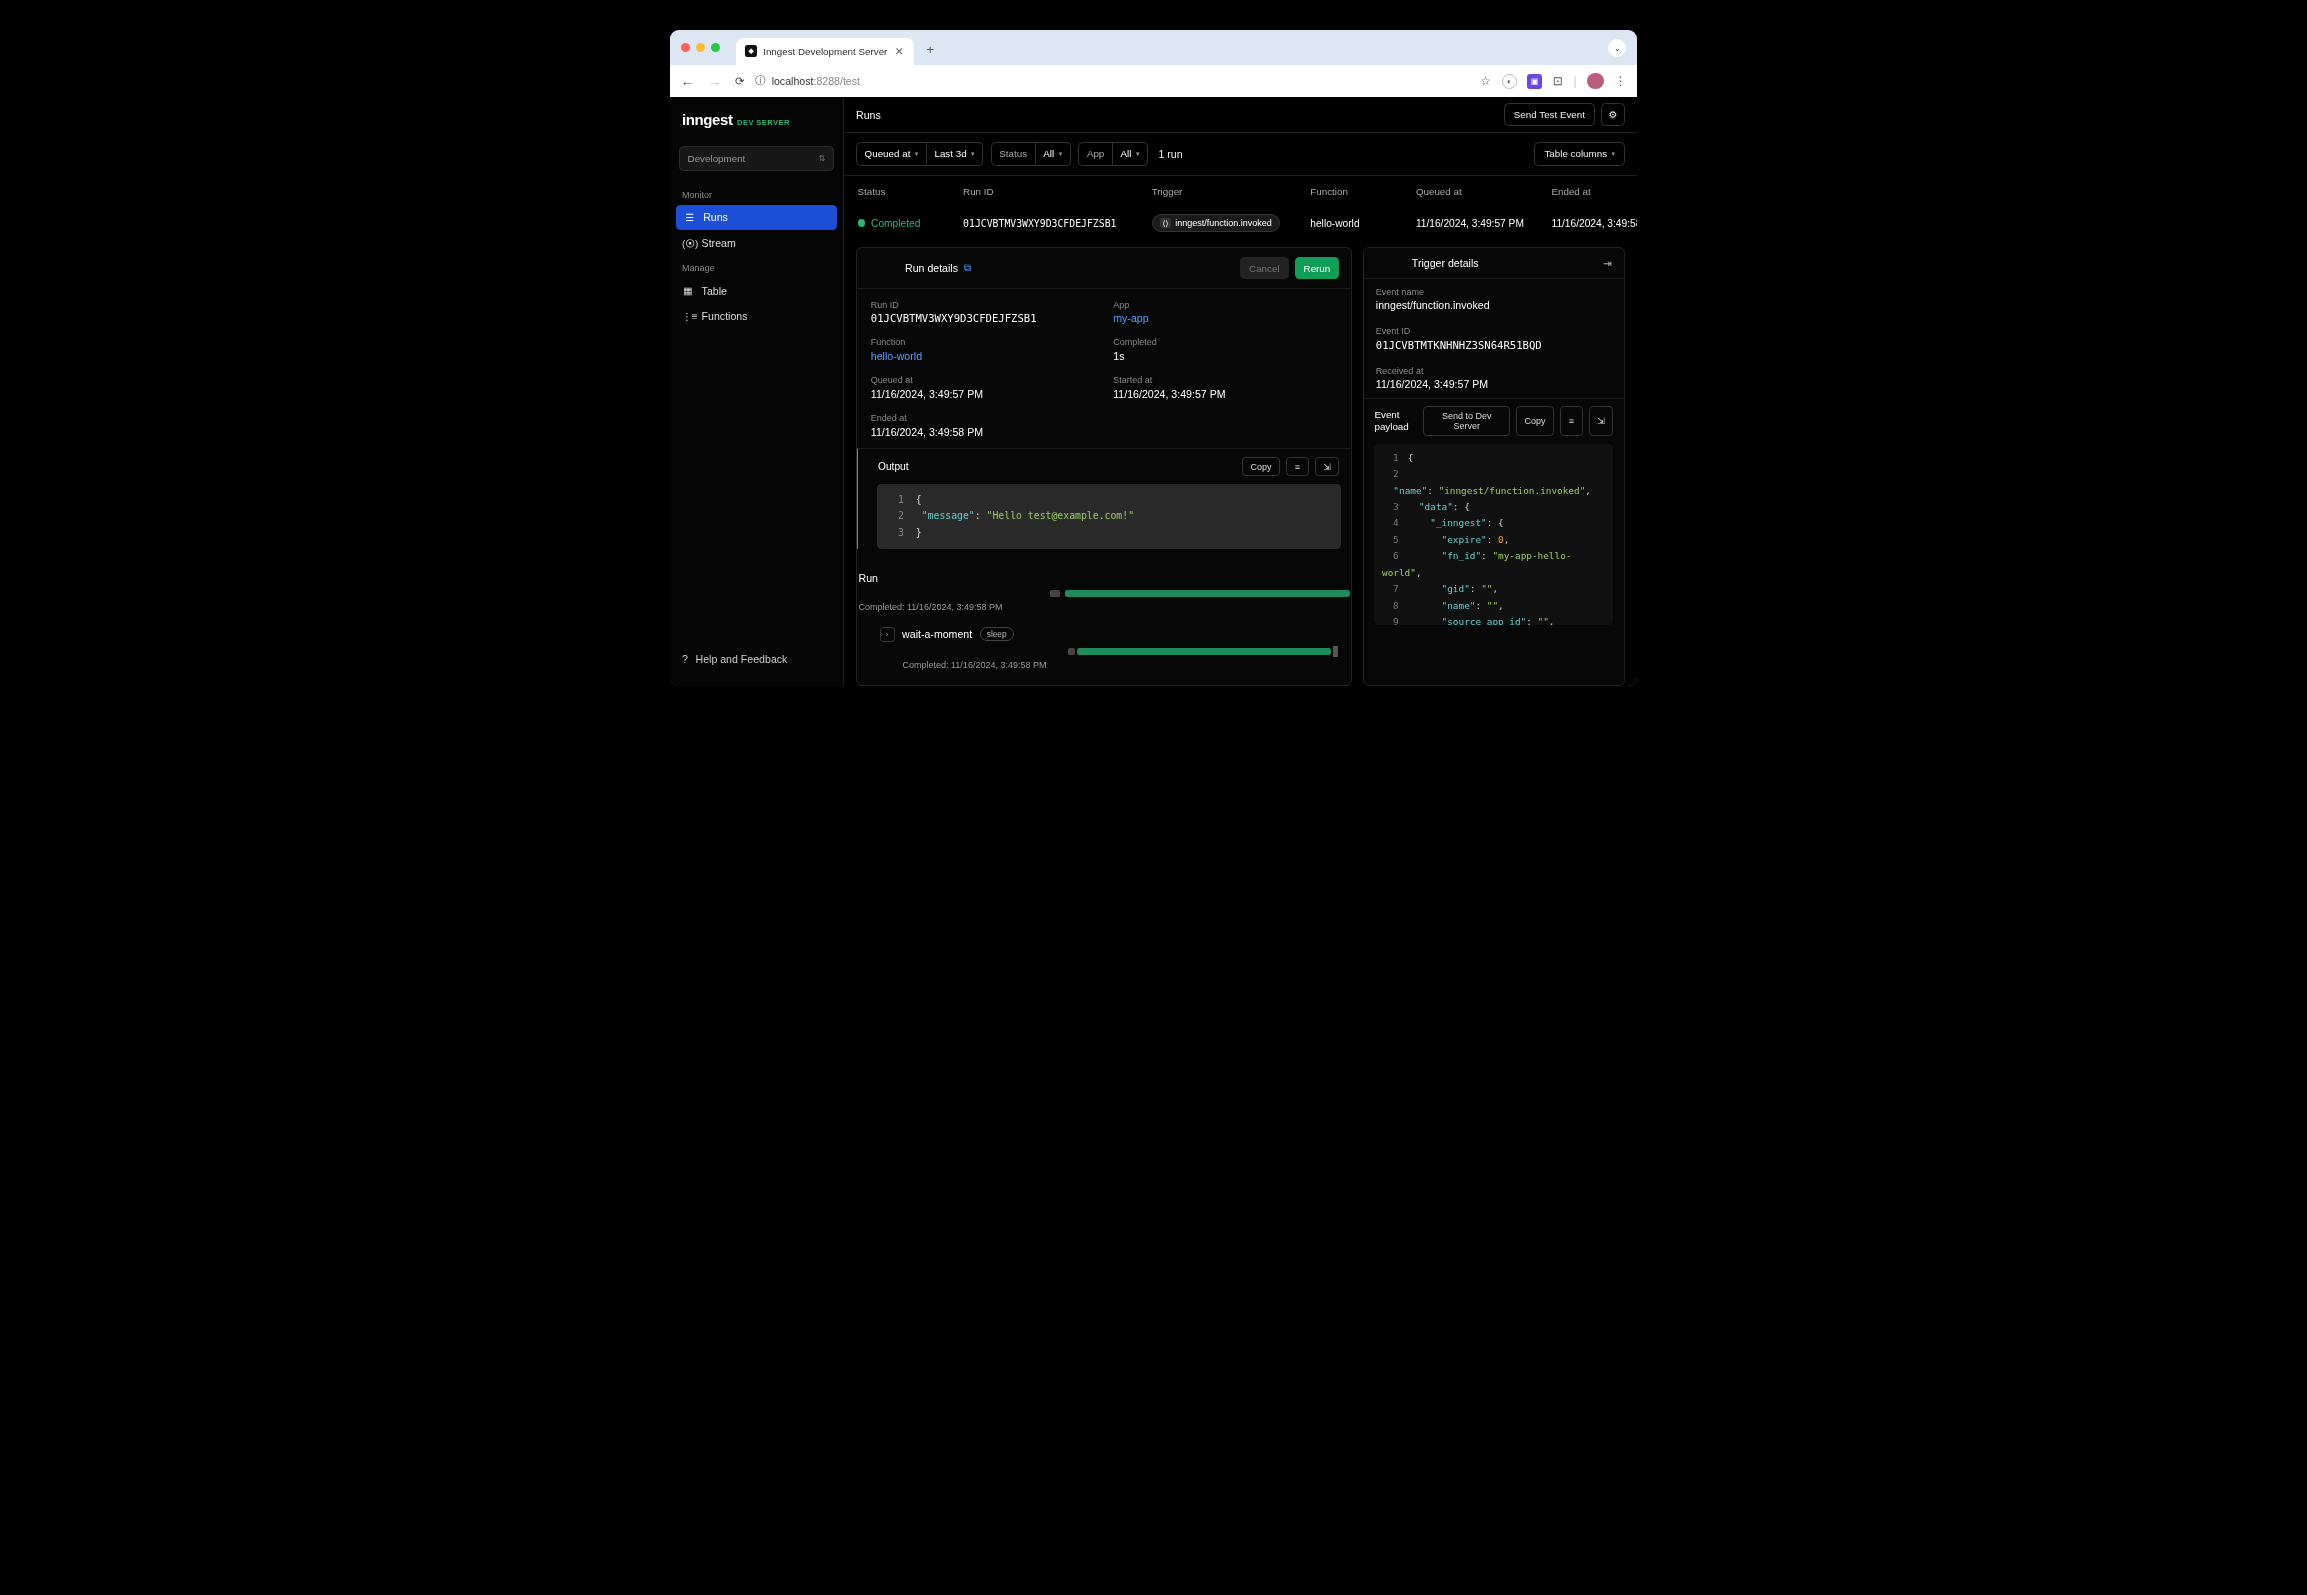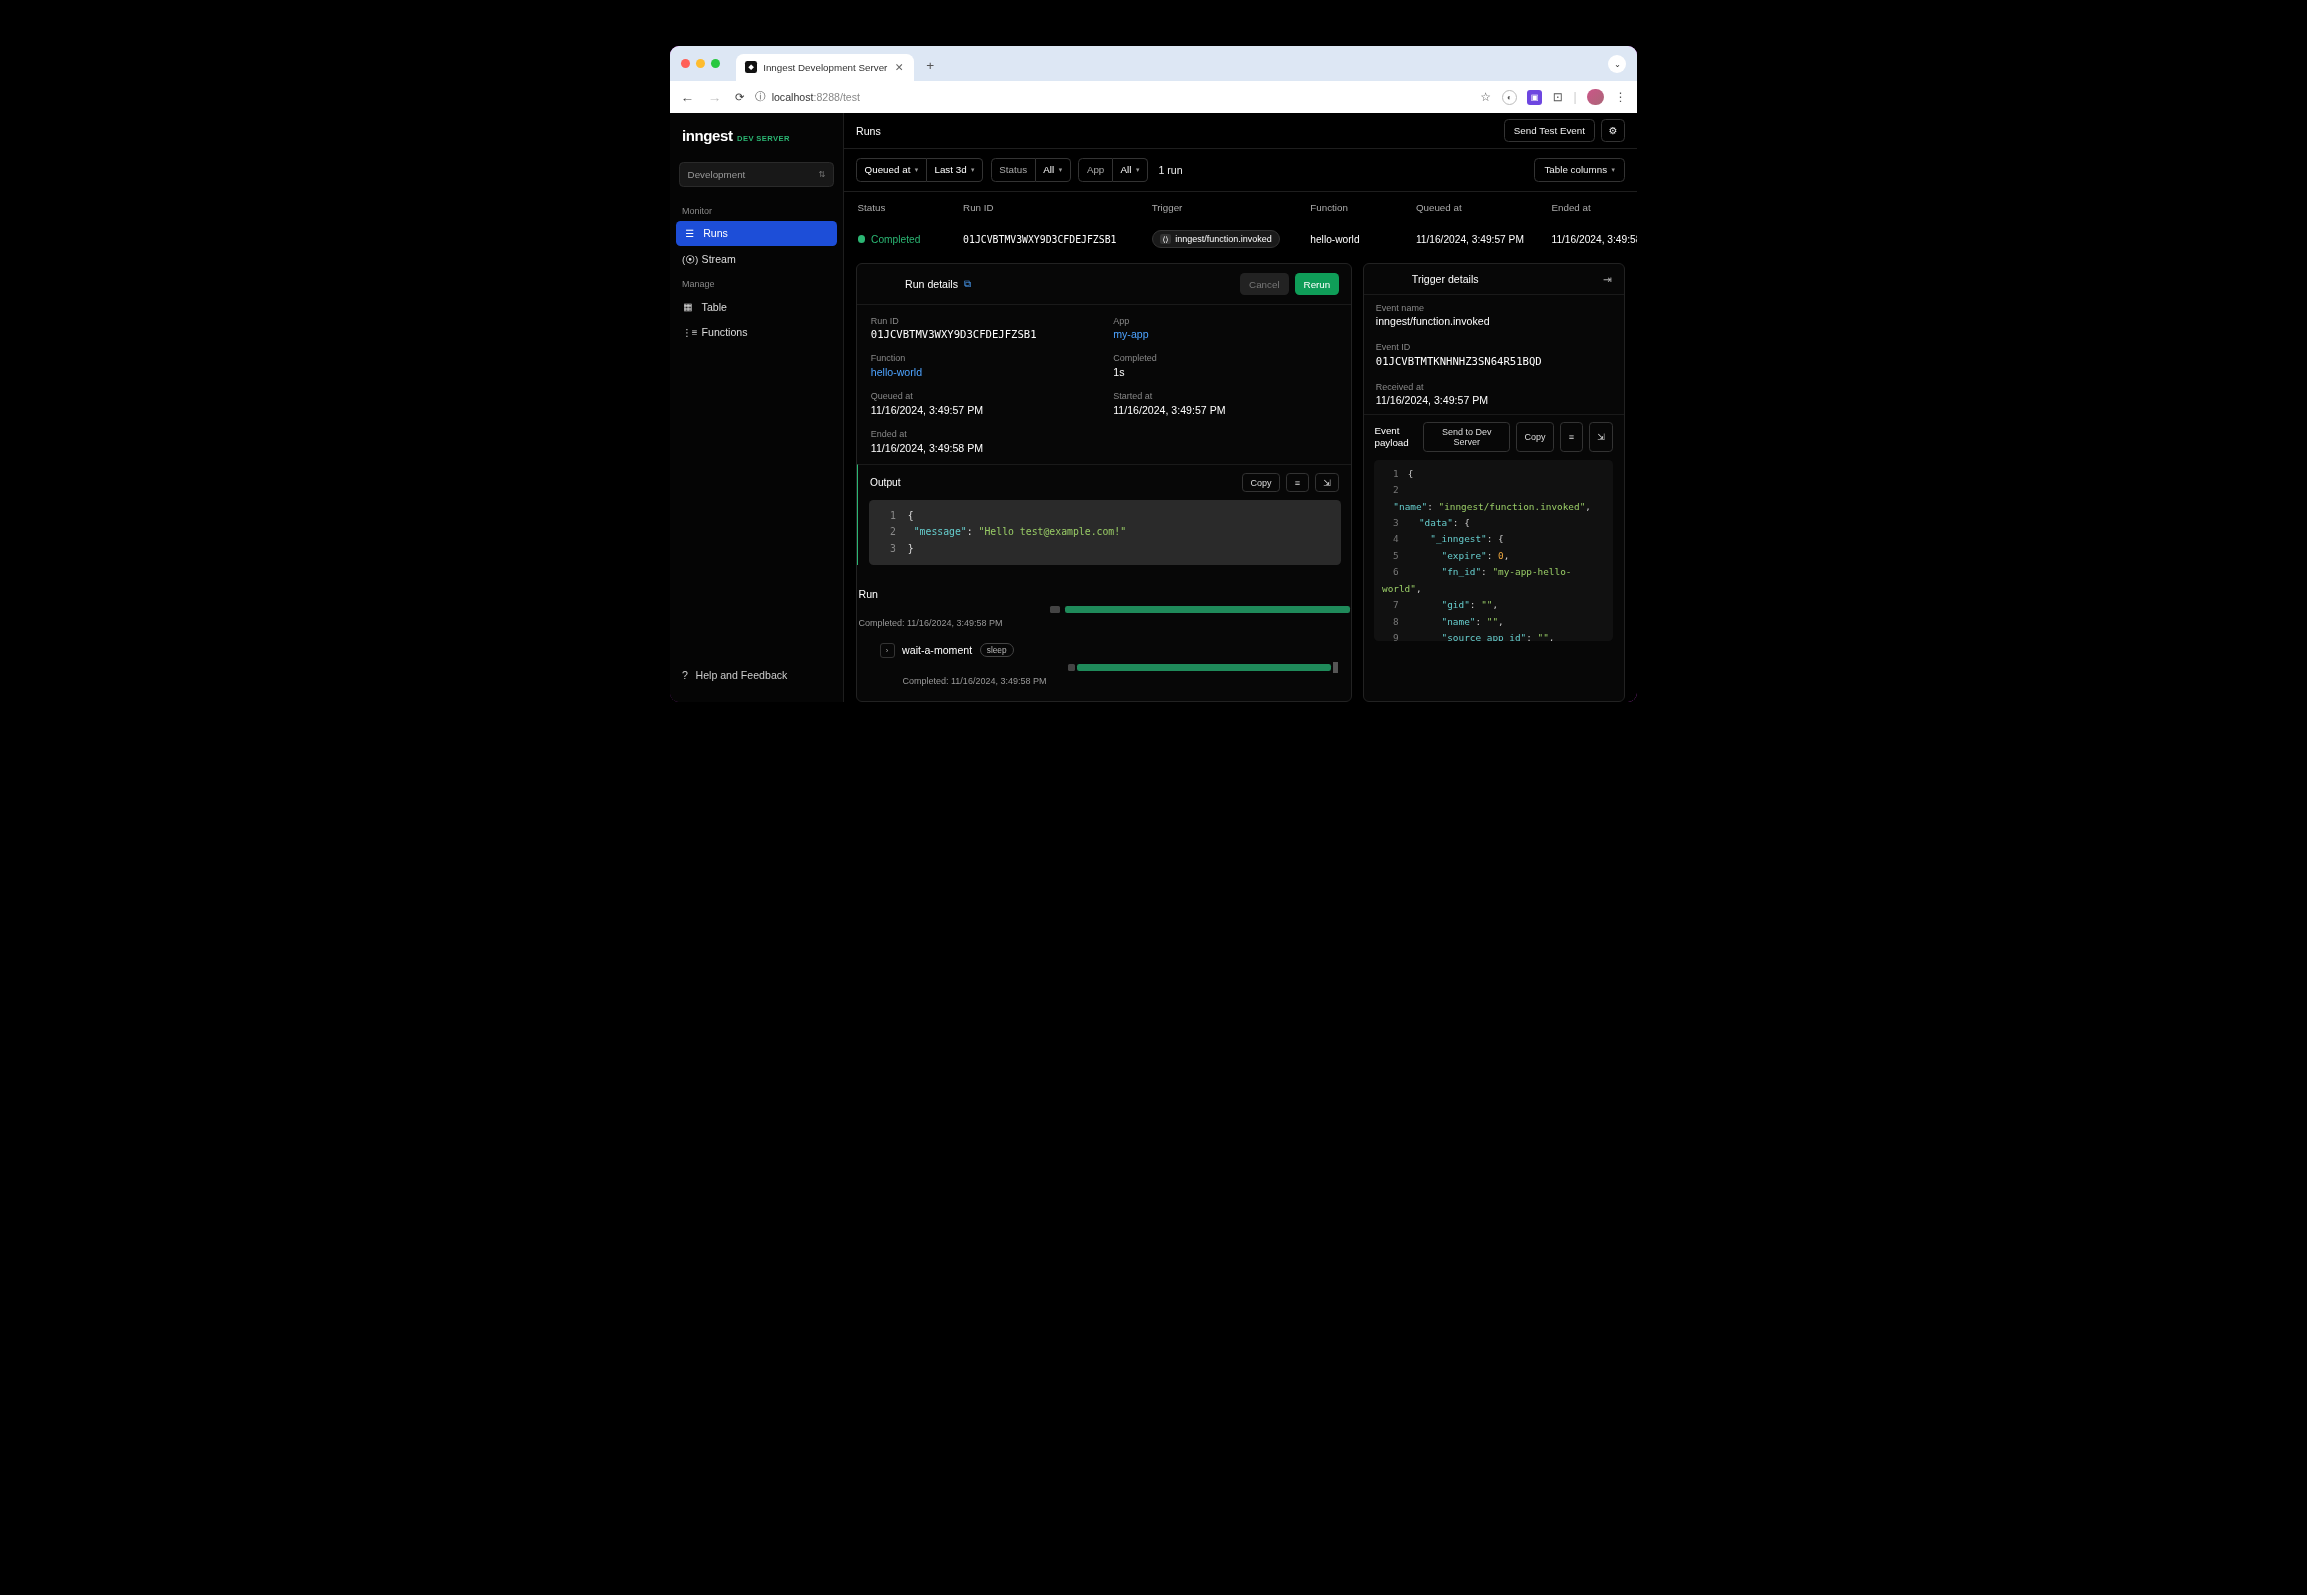--- a/index.html
+++ b/index.html
@@ -1,17 +1,17 @@
 <!DOCTYPE html>
 <html style="font-size:12px"><head>
 <meta charset="utf-8">
 <style>
 * { margin: 0; padding: 0; box-sizing: border-box; }
 body { background: #000; font-family: -apple-system, BlinkMacSystemFont, "Segoe UI", sans-serif; color: #fff; display: flex; justify-content: center; align-items: flex-start; padding: 30px 15px; }
-.window { width: 967px; background: #d946ef; border-radius: 9px; overflow: hidden; box-shadow: 0 15px 45px rgba(0,0,0,0.5); margin-top: 16px; }
+.window { width: 967px; background: #d946ef; border-radius: 9px; overflow: hidden; box-shadow: 0 15px 45px rgba(0,0,0,0.5); }
 
 
 .titlebar { background: #dde7f4; height: 35px; display: flex; align-items: center; padding: 0 10.6px; gap: 6px; position: relative; }
 .traffic { display: flex; gap: 6px; }
 .tl-dot { width: 9px; height: 9px; border-radius: 50%; }
 .tl-red { background: #ff5f57; } .tl-yellow { background: #febc2e; } .tl-green { background: #28c840; }
 .tab { background: #fff; border-radius: 7.6px 7.6px 0 0; height: 27px; display: flex; align-items: center; padding: 0 9px; gap: 6px; margin-left: 10.6px; margin-top: 7.6px; font-size: 9.8px; color: #333; }
 .tab-favicon { width:12px; height:12px; background:#111; border-radius:2.3px; display:flex; align-items:center; justify-content:center; color:#fff; font-size:6.8px; font-weight:bold; }
 .tab-close { color:#666; font-size:10.6px; padding:0 1.5px; }
 .newtab { margin-left:6px; color:#555; font-size:13.6px; margin-top:4.5px; }
@@ -75,21 +75,21 @@
 .panel-title { font-size:10.6px; font-weight:500; display:flex; align-items:center; gap:6px;padding-left:36px; }
 .panel-actions { display:flex; gap:6px; }
 .btn-cancel { background:#222; color:#777; border:none; }
 .btn-green { background:#0f9d58; color:#fff; border:none; }
 
 .details-grid { display:grid; grid-template-columns:1fr 1fr; gap:13.6px 18px; padding:10.6px 13.6px; border-left:1.5px solid #2bb673; margin-left:-0.8px; }
 .detail-label { font-size:9px; color:#888; margin-bottom:2.3px; }
 .detail-value { font-size:10.6px; }
 .link { color:#4da3ff; }
 
-.output-sec { border-top:0.8px solid #1a1a1a; border-left:1.5px solid #2bb673; }
+.output-sec { border-top:0.8px solid #1a1a1a; border-left:1.5px solid #2bb673;padding-left:8px; }
 .output-head { display:flex; justify-content:space-between; align-items:center; padding:7.6px 12px; }
 .output-title { font-size:10.2px; }
 .output-actions { display:flex; gap:6px; }
 .sm-btn { border:0.8px solid #333; background:transparent; color:#ddd; padding:3.8px 7.6px; border-radius:3.8px; font-size:9px; display:inline-flex; align-items:center; }
 .code { background:#2a2a2a; margin:0 10.6px 10.6px; border-radius:4.5px; padding:7.6px 10.6px; font-family:ui-monospace,Menlo,monospace; font-size:9.8px; line-height:1.7; }
 .code .ln { color:#888; display:inline-block; width:16.6px; text-align:right; margin-right:12px; }
 .code .key { color:#6cc; } .code .str { color:#9c6; } .code .punc { color:#ddd; }
 
 .timeline { padding:12px 1.5px 0; }
 .tl-row { margin-bottom:15px; }

